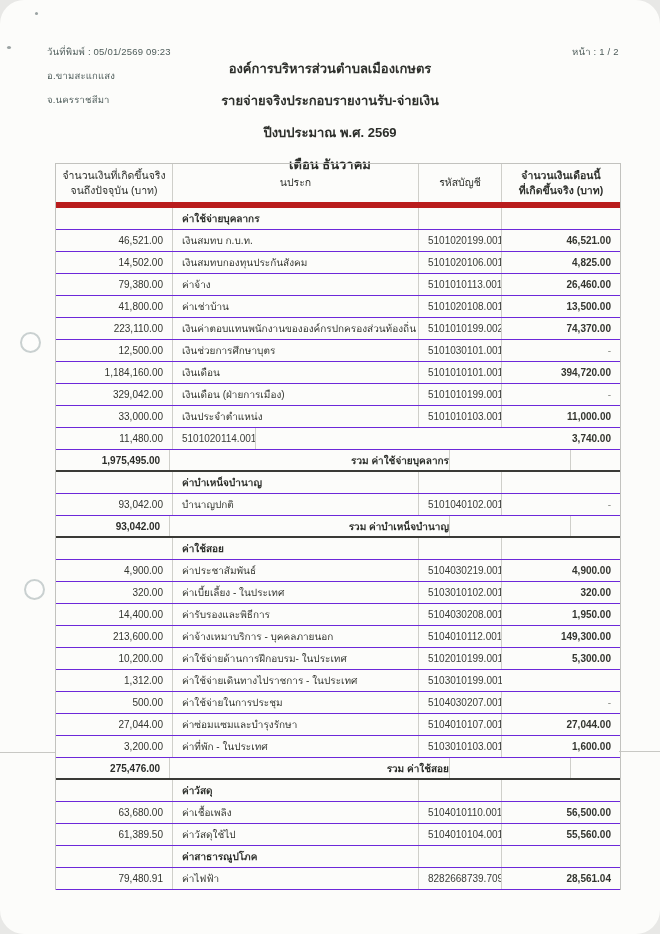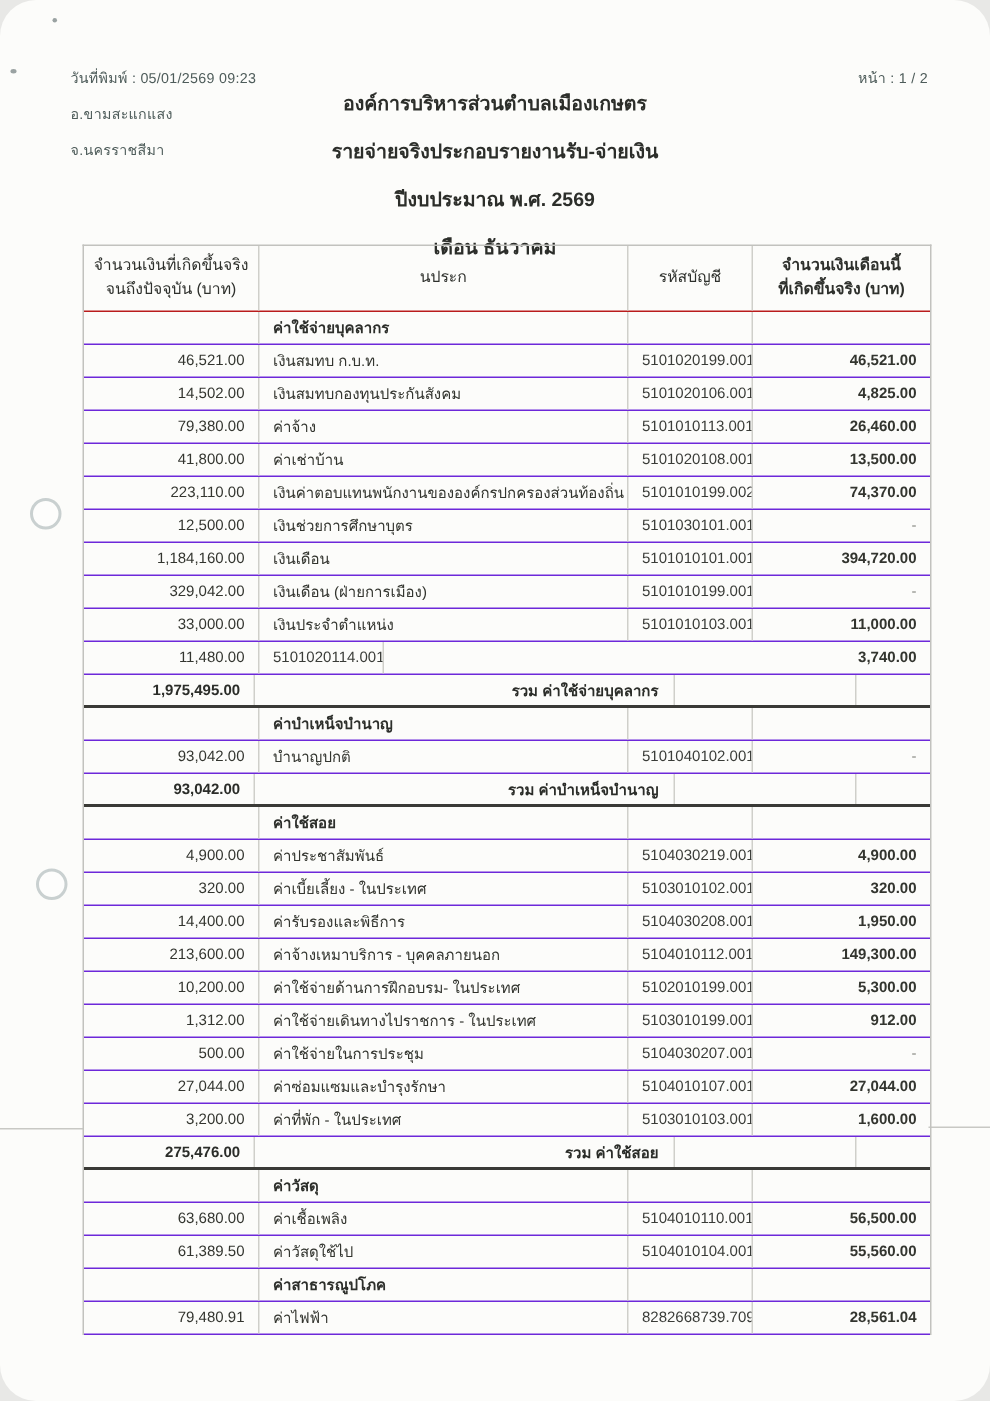--- a/index.html
+++ b/index.html
@@ -34,21 +34,21 @@
   .titles { position:absolute; left:0; top:58px; width:660px; text-align:center; }
   .titles div { font-size:13px; font-weight:700; color:#2c2e2a; margin-bottom:11px; }
 
   
   .report-table {
     position:absolute; left:55px; top:163px; width:566px;
     border:1px solid #c2c2be; border-bottom:none;
     font-size:10px;
   }
   .t-row { display:flex; border-bottom:1px solid #6d28d9; }
-  .t-row.header-row { height:44px; border-bottom:1px solid #b91c1c; }
+  .t-row.header-row { height:44px; border-bottom:6px solid #b91c1c; }
   .t-row { height:22px; }
   .t-row.header-row { height:44px; }
   .cell {
     display:flex; align-items:center; overflow:hidden; white-space:nowrap;
     border-right:1px solid #cfcfca; height:100%;
   }
   .cell:last-child { border-right:none; }
   .c1 { width:117px; }
   .c2 { width:246px; }
   .c3 { width:83px; }
@@ -56,21 +56,21 @@
   .num { justify-content:flex-end; padding-right:9px; }
   .desc { justify-content:flex-start; padding-left:9px; }
   .code { justify-content:flex-start; padding-left:9px; color:#3a3c38; }
   .header-row .cell {
     flex-direction:column; justify-content:center; align-items:center;
     padding:0; line-height:1.45; font-size:10.5px; color:#2e302c;
     text-align:center;
   }
   .row-section .c2 { font-weight:700; color:#2d2f2b; }
   .row-total { font-weight:700; border-bottom:2px solid #3a3a36; color:#2b2d29;gap:40px; }
-  .row-total .c2 { justify-content:flex-end; padding-right:10px; }
+  .row-total .c2 { justify-content:flex-end; }
   .cell.dash { color:#8a8c86; font-weight:400; }
   .row-total .cell.dash { font-weight:700; }
 </style>
 </head>
 <body>
 
 <div class="page">
 
   <div class="speck s1"></div>
   <div class="speck s2"></div>
@@ -231,21 +231,20 @@
         <div class="t-row row-data">
       <div class="cell c1 num">10,200.00</div>
       <div class="cell c2 desc">ค่าใช้จ่ายด้านการฝึกอบรม- ในประเทศ</div>
       <div class="cell c3 code">5102010199.001</div>
       <div class="cell c4 num">5,300.00</div>
     </div>
         <div class="t-row row-data">
       <div class="cell c1 num">1,312.00</div>
       <div class="cell c2 desc">ค่าใช้จ่ายเดินทางไปราชการ - ในประเทศ</div>
       <div class="cell c3 code">5103010199.001</div>
-      <div class="cell c4 num">912.00</div>
     </div>
         <div class="t-row row-data">
       <div class="cell c1 num">500.00</div>
       <div class="cell c2 desc">ค่าใช้จ่ายในการประชุม</div>
       <div class="cell c3 code">5104030207.001</div>
       <div class="cell c4 num dash">-</div>
     </div>
         <div class="t-row row-data">
       <div class="cell c1 num">27,044.00</div>
       <div class="cell c2 desc">ค่าซ่อมแซมและบำรุงรักษา</div>

